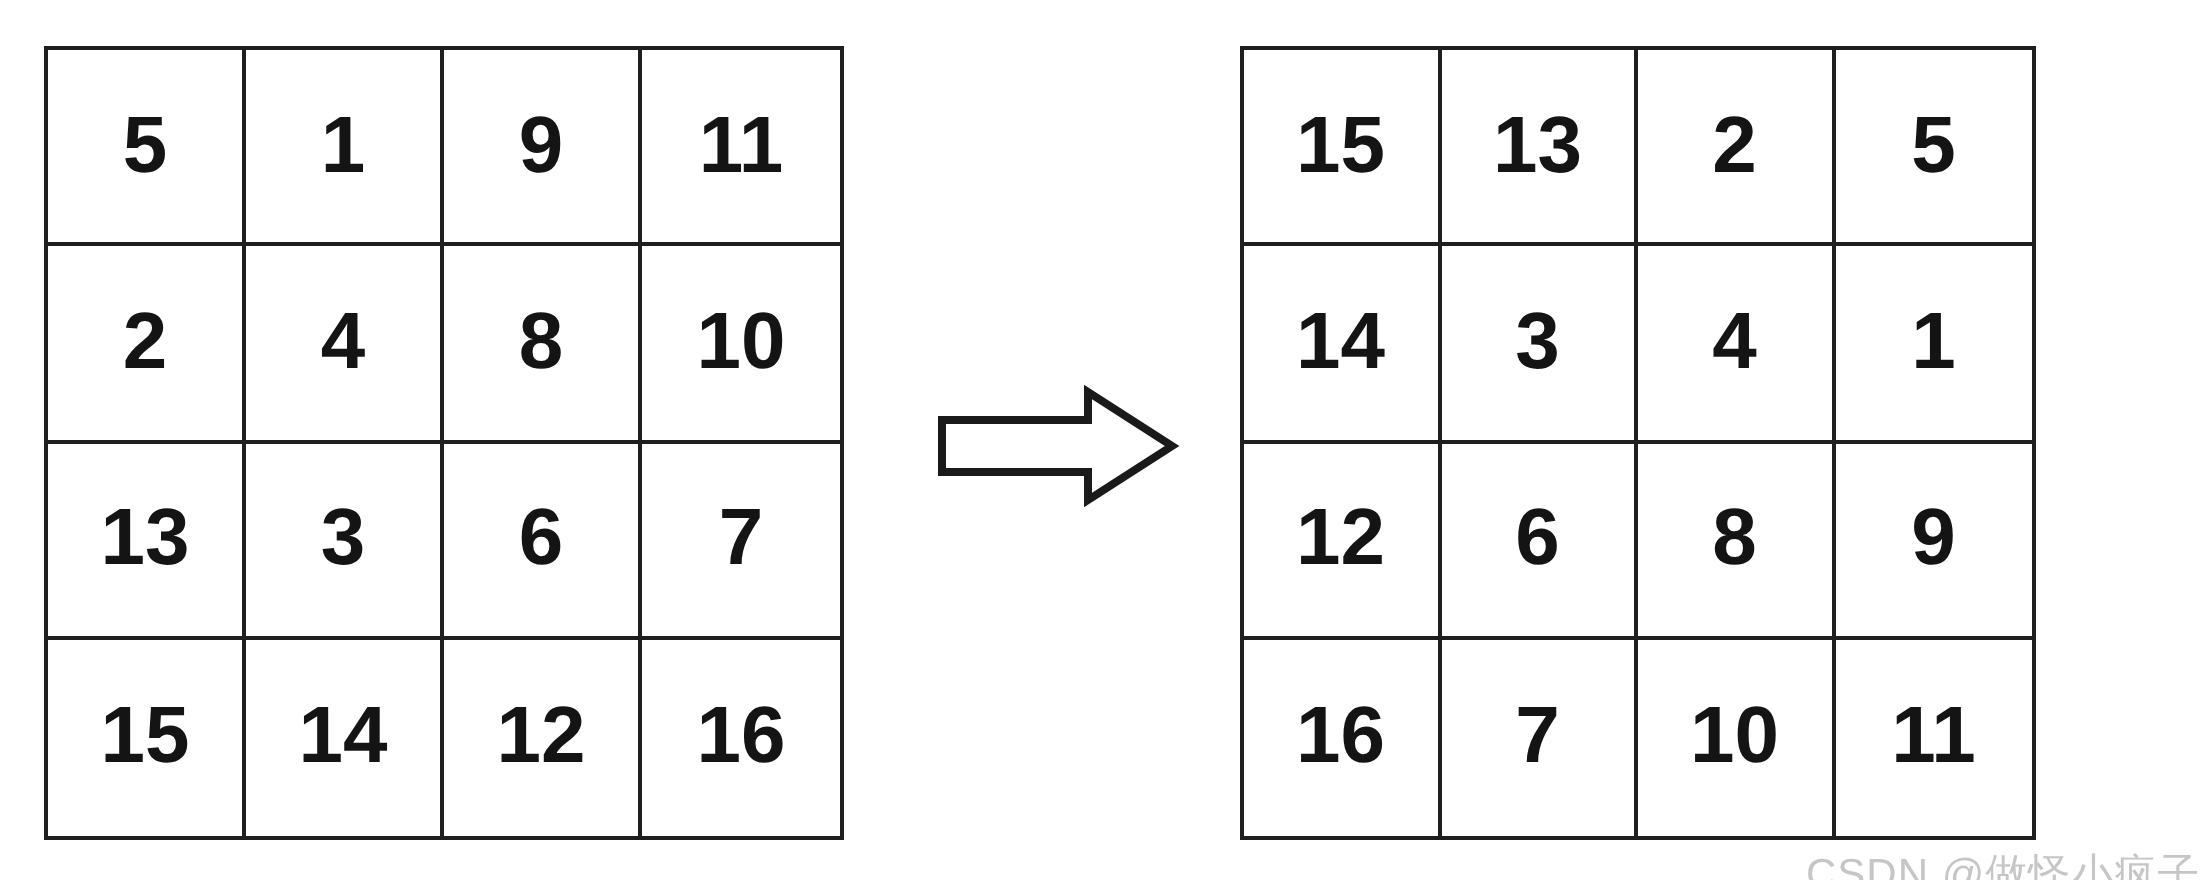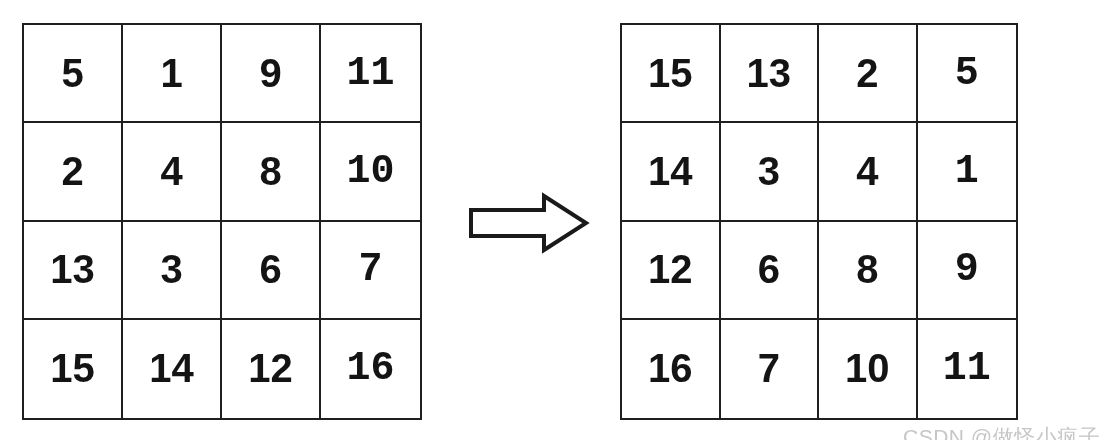--- a/index.html
+++ b/index.html
@@ -27,21 +27,21 @@
     border-right: 2px solid #1f1f1f;
     border-bottom: 2px solid #1f1f1f;
     display: flex;
     align-items: center;
     justify-content: center;
     font-weight: bold;
     font-size: 40px;
     color: #141414;
     background: #ffffff;
   }
-  .cell:nth-child(4n) { border-right: none; font-family: Liberation Mono, monospace; }
+  .cell:nth-child(4n) { border-right: none; }
   .cell:nth-child(n+13) { border-bottom: none; }
   .arrow-wrap {
     position: absolute;
     left: 468px;
     top: 192px;
     width: 122px;
     height: 62px;
   }
   .watermark {
     position: absolute;

